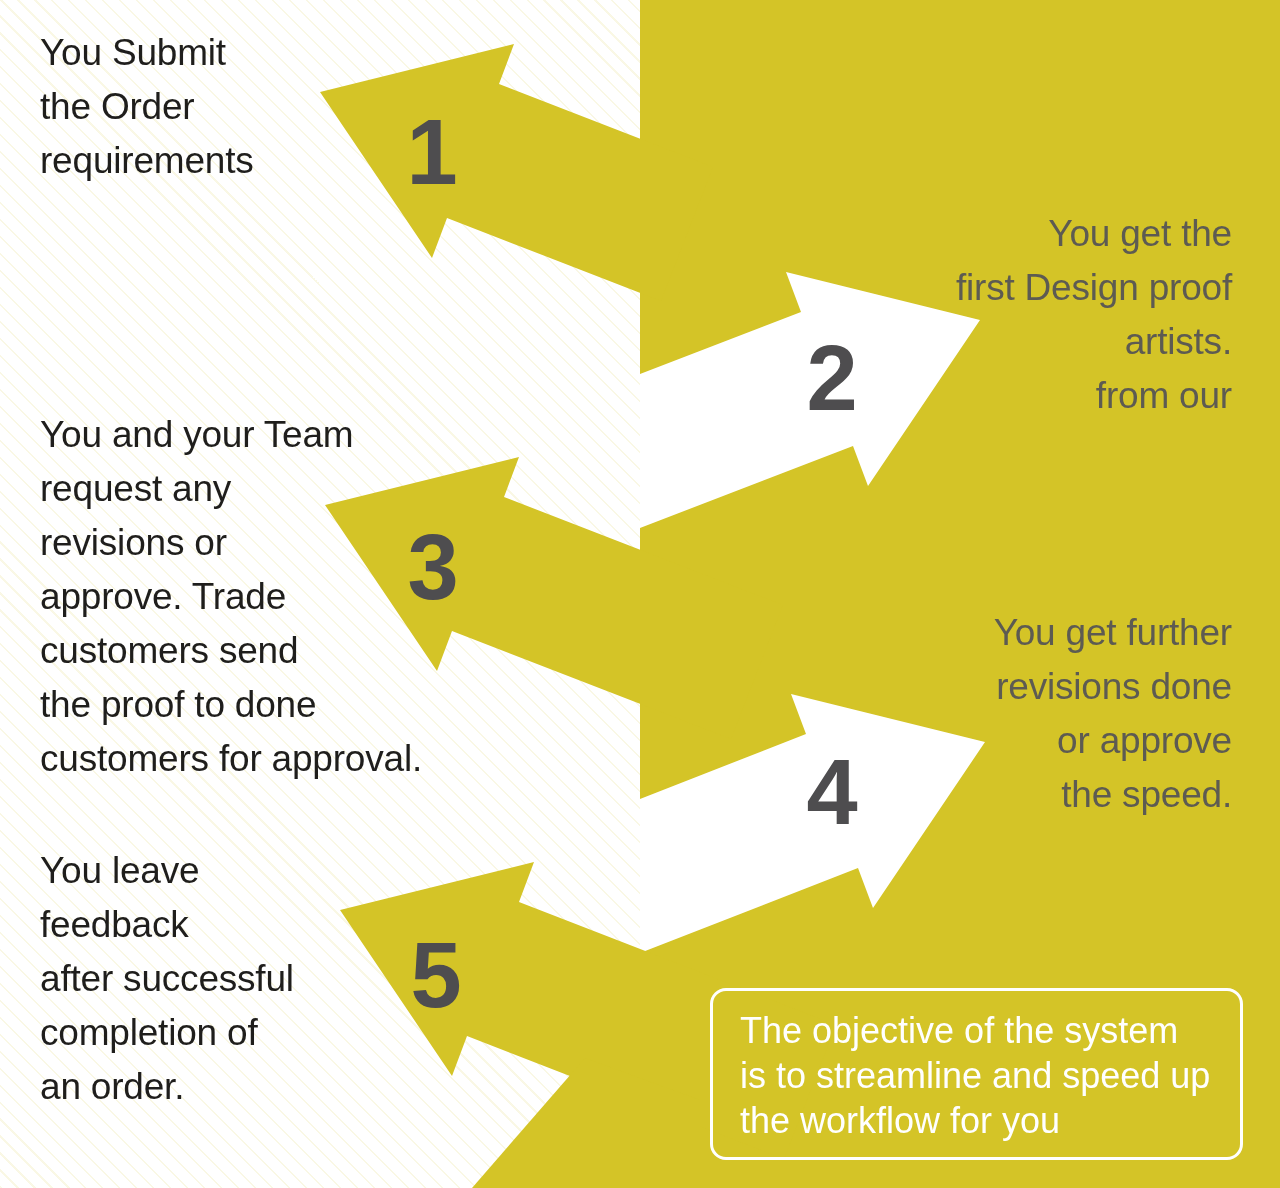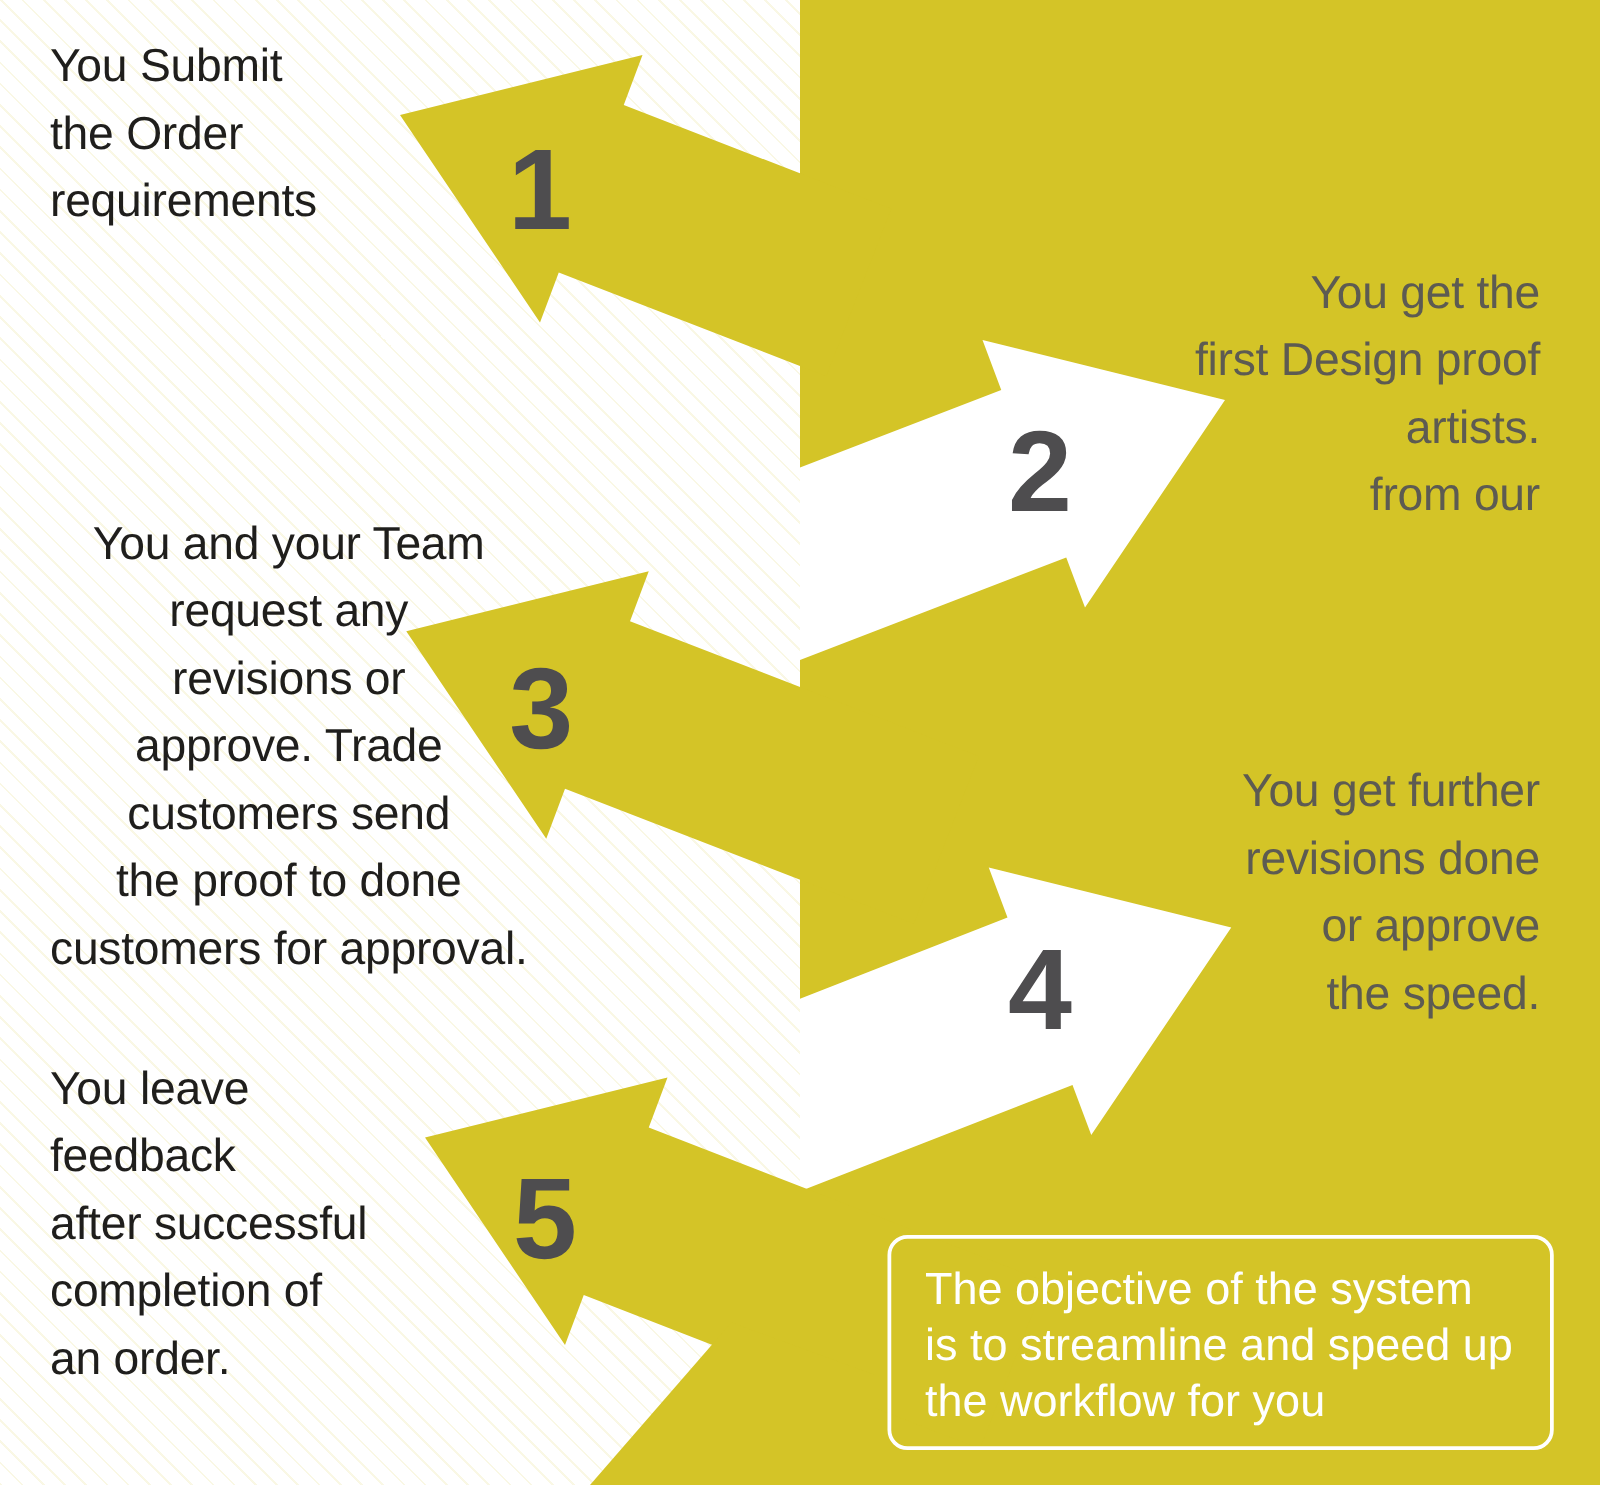--- a/index.html
+++ b/index.html
@@ -50,21 +50,21 @@
     line-height: 54px;
     color: #1f1e1c;
     letter-spacing: -0.2px;
   }
   .txt.right {
     text-align: right;
     color: #5d5b52;
   }
   .t1 { left: 40px;  top: 26px; }
   .t2 { right: 48px; top: 182px; margin-top: 25px; }
-  .t3 { left: 40px;  top: 408px; text-align: center; }
+  .t3 { left: 40px;  top: 408px; }
   .t4 { right: 48px; top: 606px; }
   .t5 { left: 40px;  top: 844px; }
 
   .line { display: block; }
 
   .objective {
     position: absolute;
     left: 710px;
     top: 988px;
     width: 533px;

